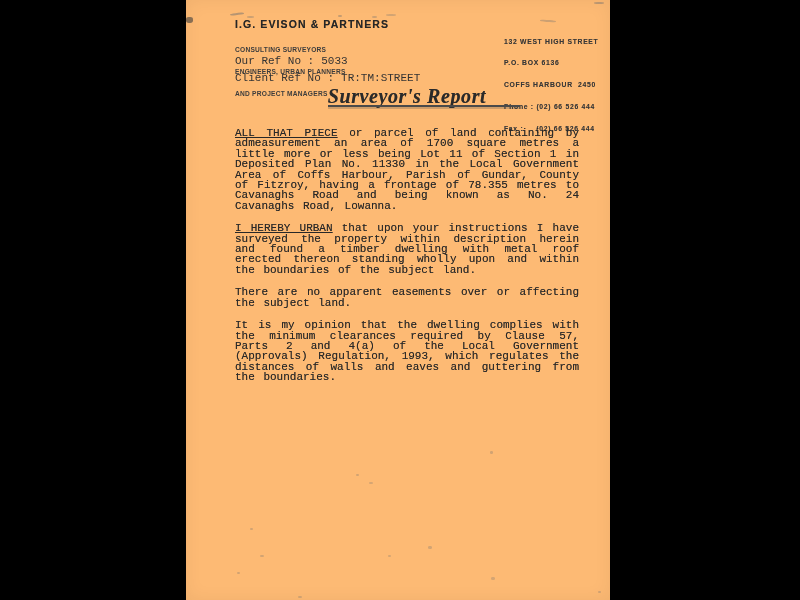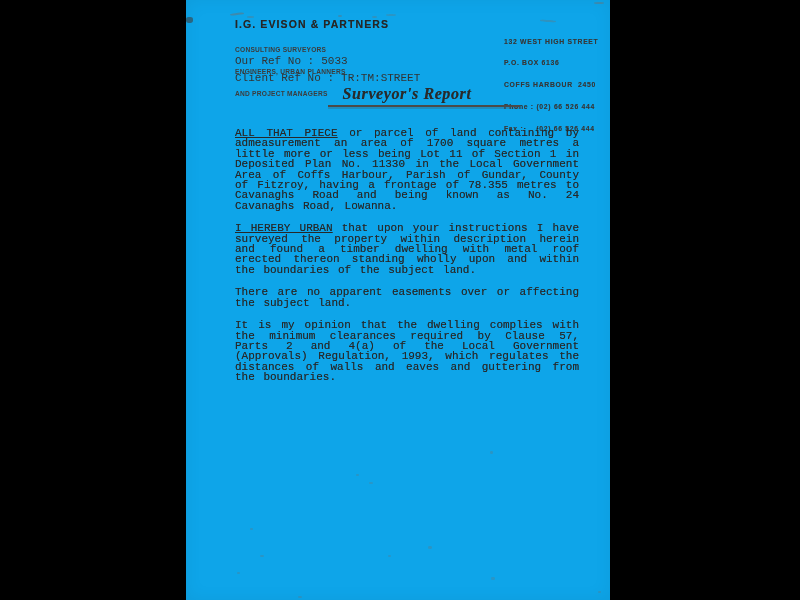--- a/index.html
+++ b/index.html
@@ -7,21 +7,21 @@
     width: 800px; height: 600px;
     background: #000;
     position: relative;
     overflow: hidden;
     font-family: "Liberation Sans", sans-serif;
   }
   .page {
     position: absolute;
     left: 186px; top: 0;
     width: 424px; height: 600px;
-    background: #0ea5e9;
+    background: #fdba74;
     box-shadow: inset 0 0 18px rgba(0,0,0,0.06);
   }
   
   .firm-block {
     position: absolute; left: 49px; top: 18px;
     color: #2e2e2e;
   }
   .firm-name {
     font-weight: bold;
     font-size: 10.5px;
@@ -61,21 +61,21 @@
   .title-wrap {
     position: absolute; left: 49px; top: 85px;
     width: 344px;
     text-align: center;
   }
   .report-title {
     display: inline-block;
     font-family: "Liberation Serif", serif;
     font-style: italic;
     font-weight: bold;
-    font-size: 16px;
+    font-size: 20px;
     letter-spacing: 0.6px;
     color: #2a2a2a;
     text-shadow: 0 0 0.5px rgba(30,30,30,0.5);
   }
   .title-underline {
     position: absolute; left: 142px; top: 105px;
     width: 192px; height: 2px;
     background: #4a4a4a;
     box-shadow: 0 2px 0 rgba(70,70,70,0.25);
   }

